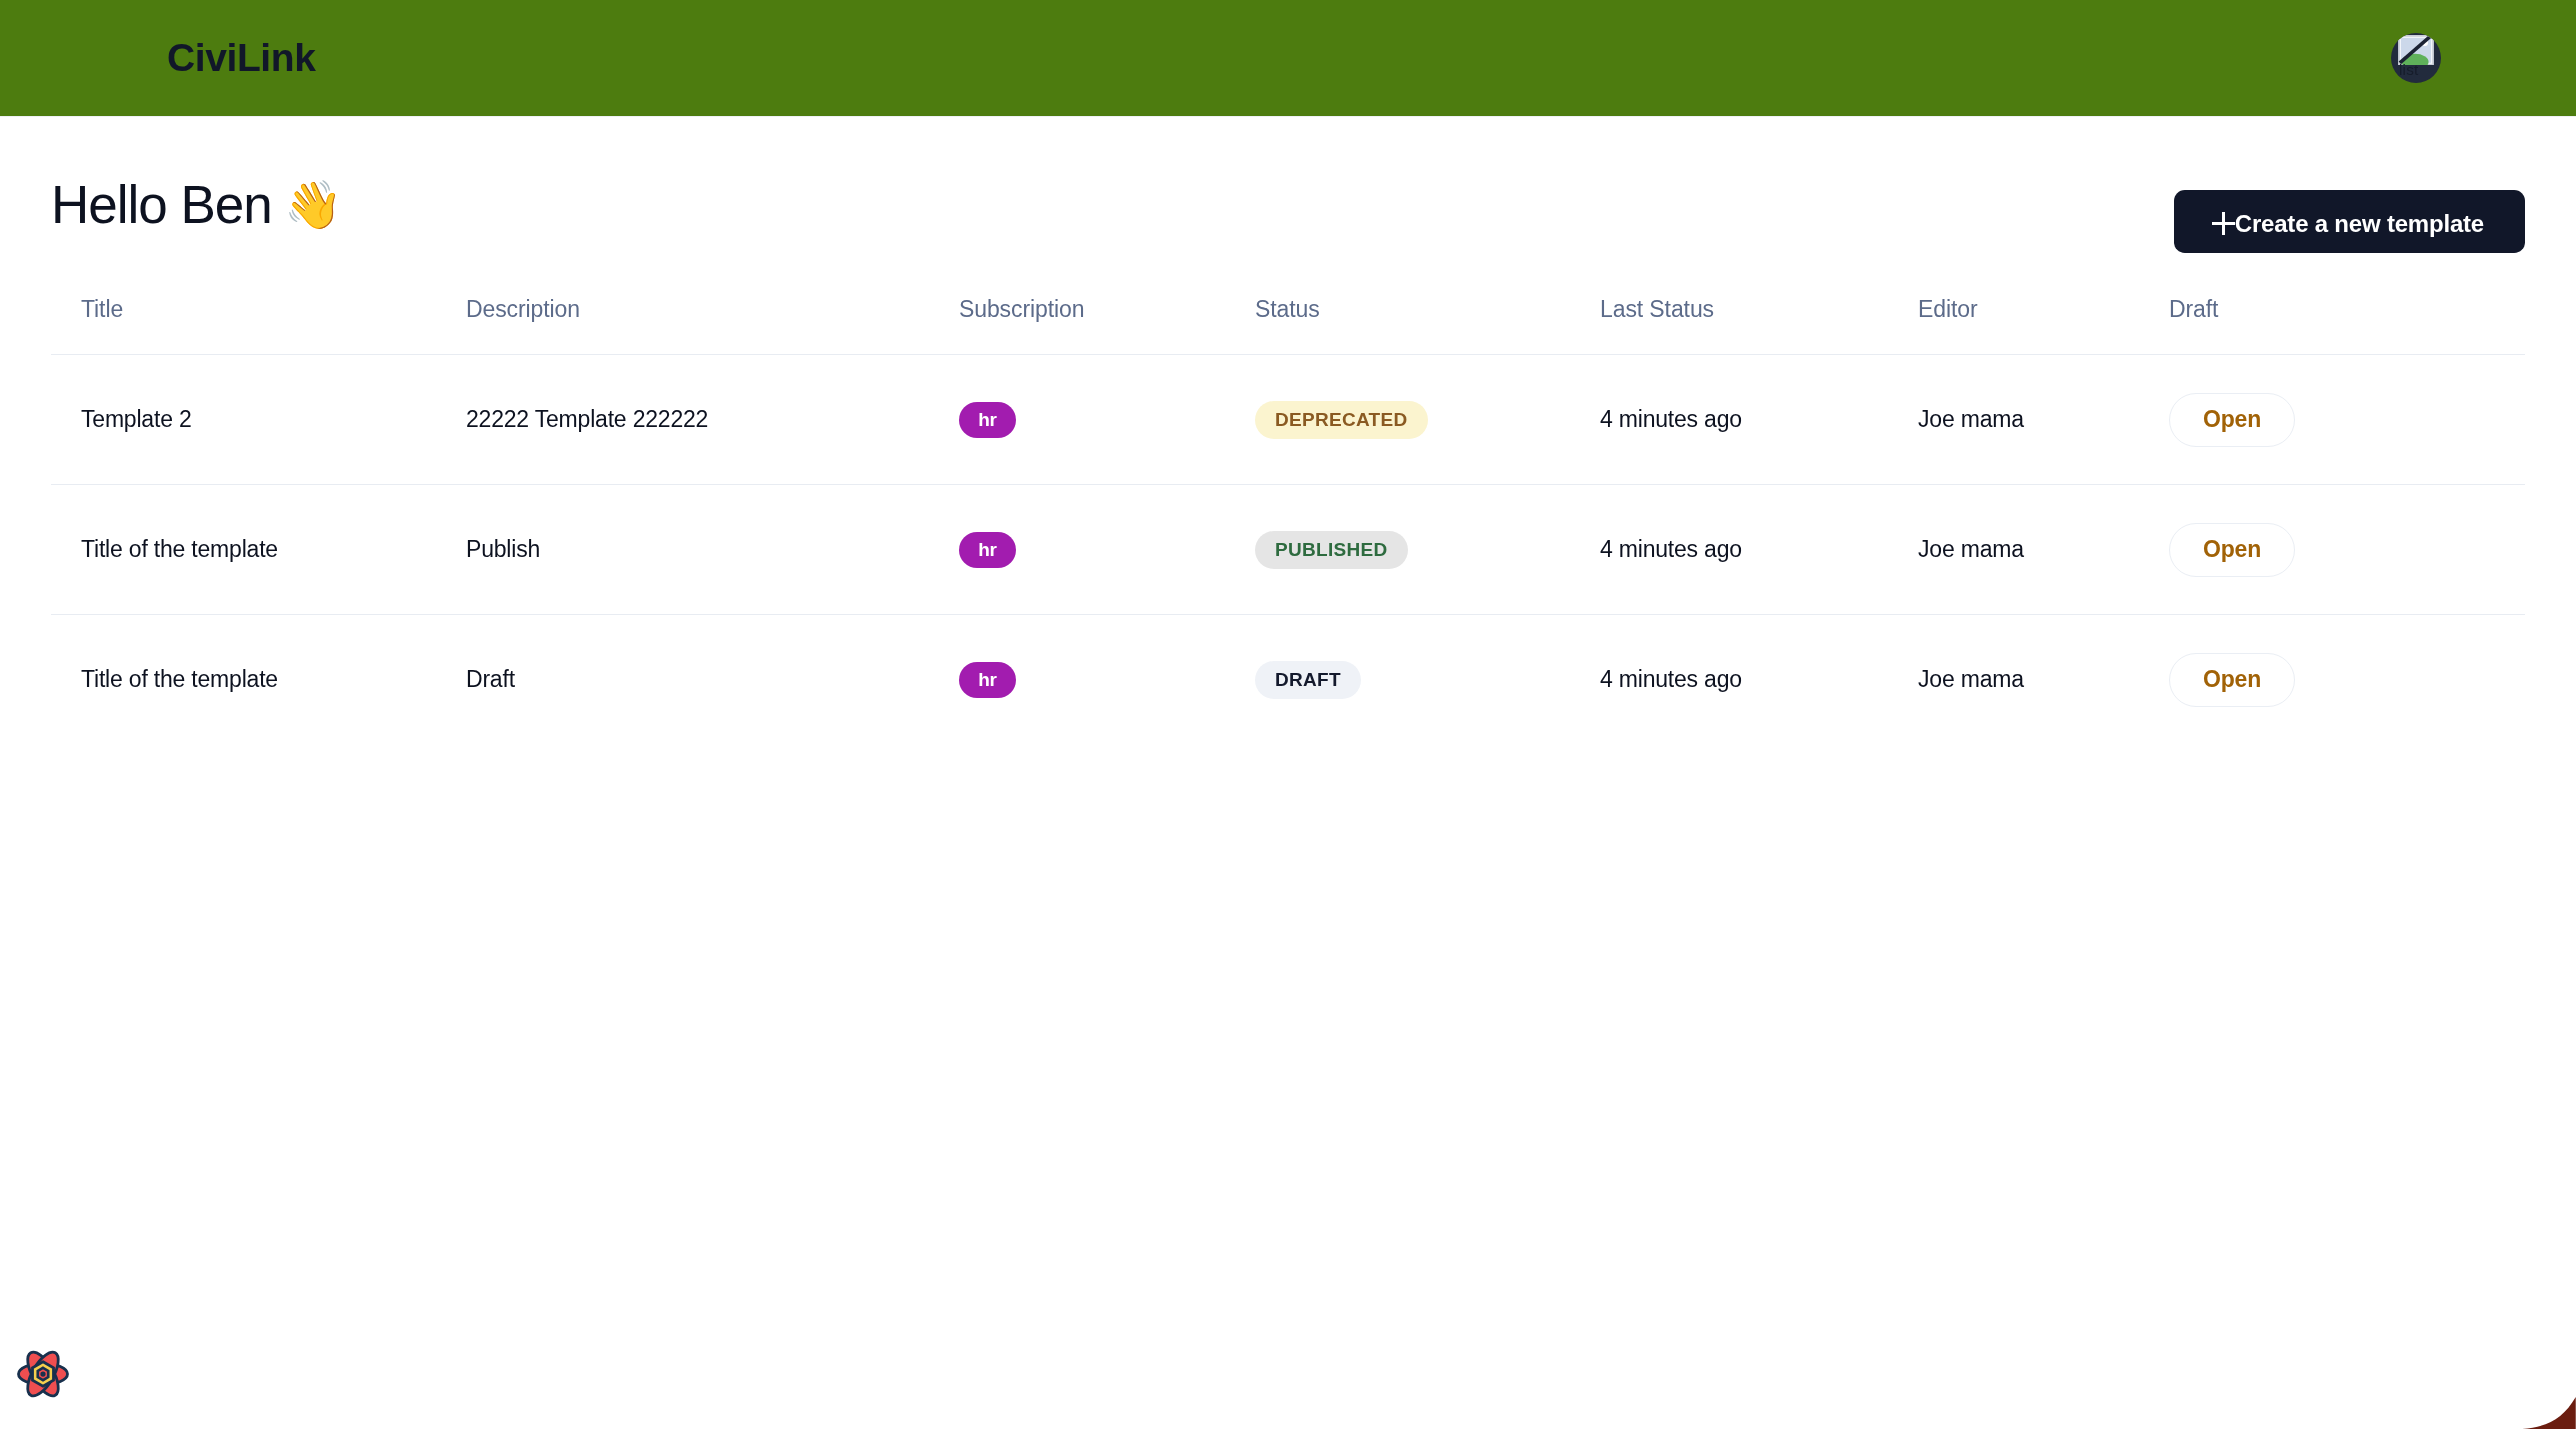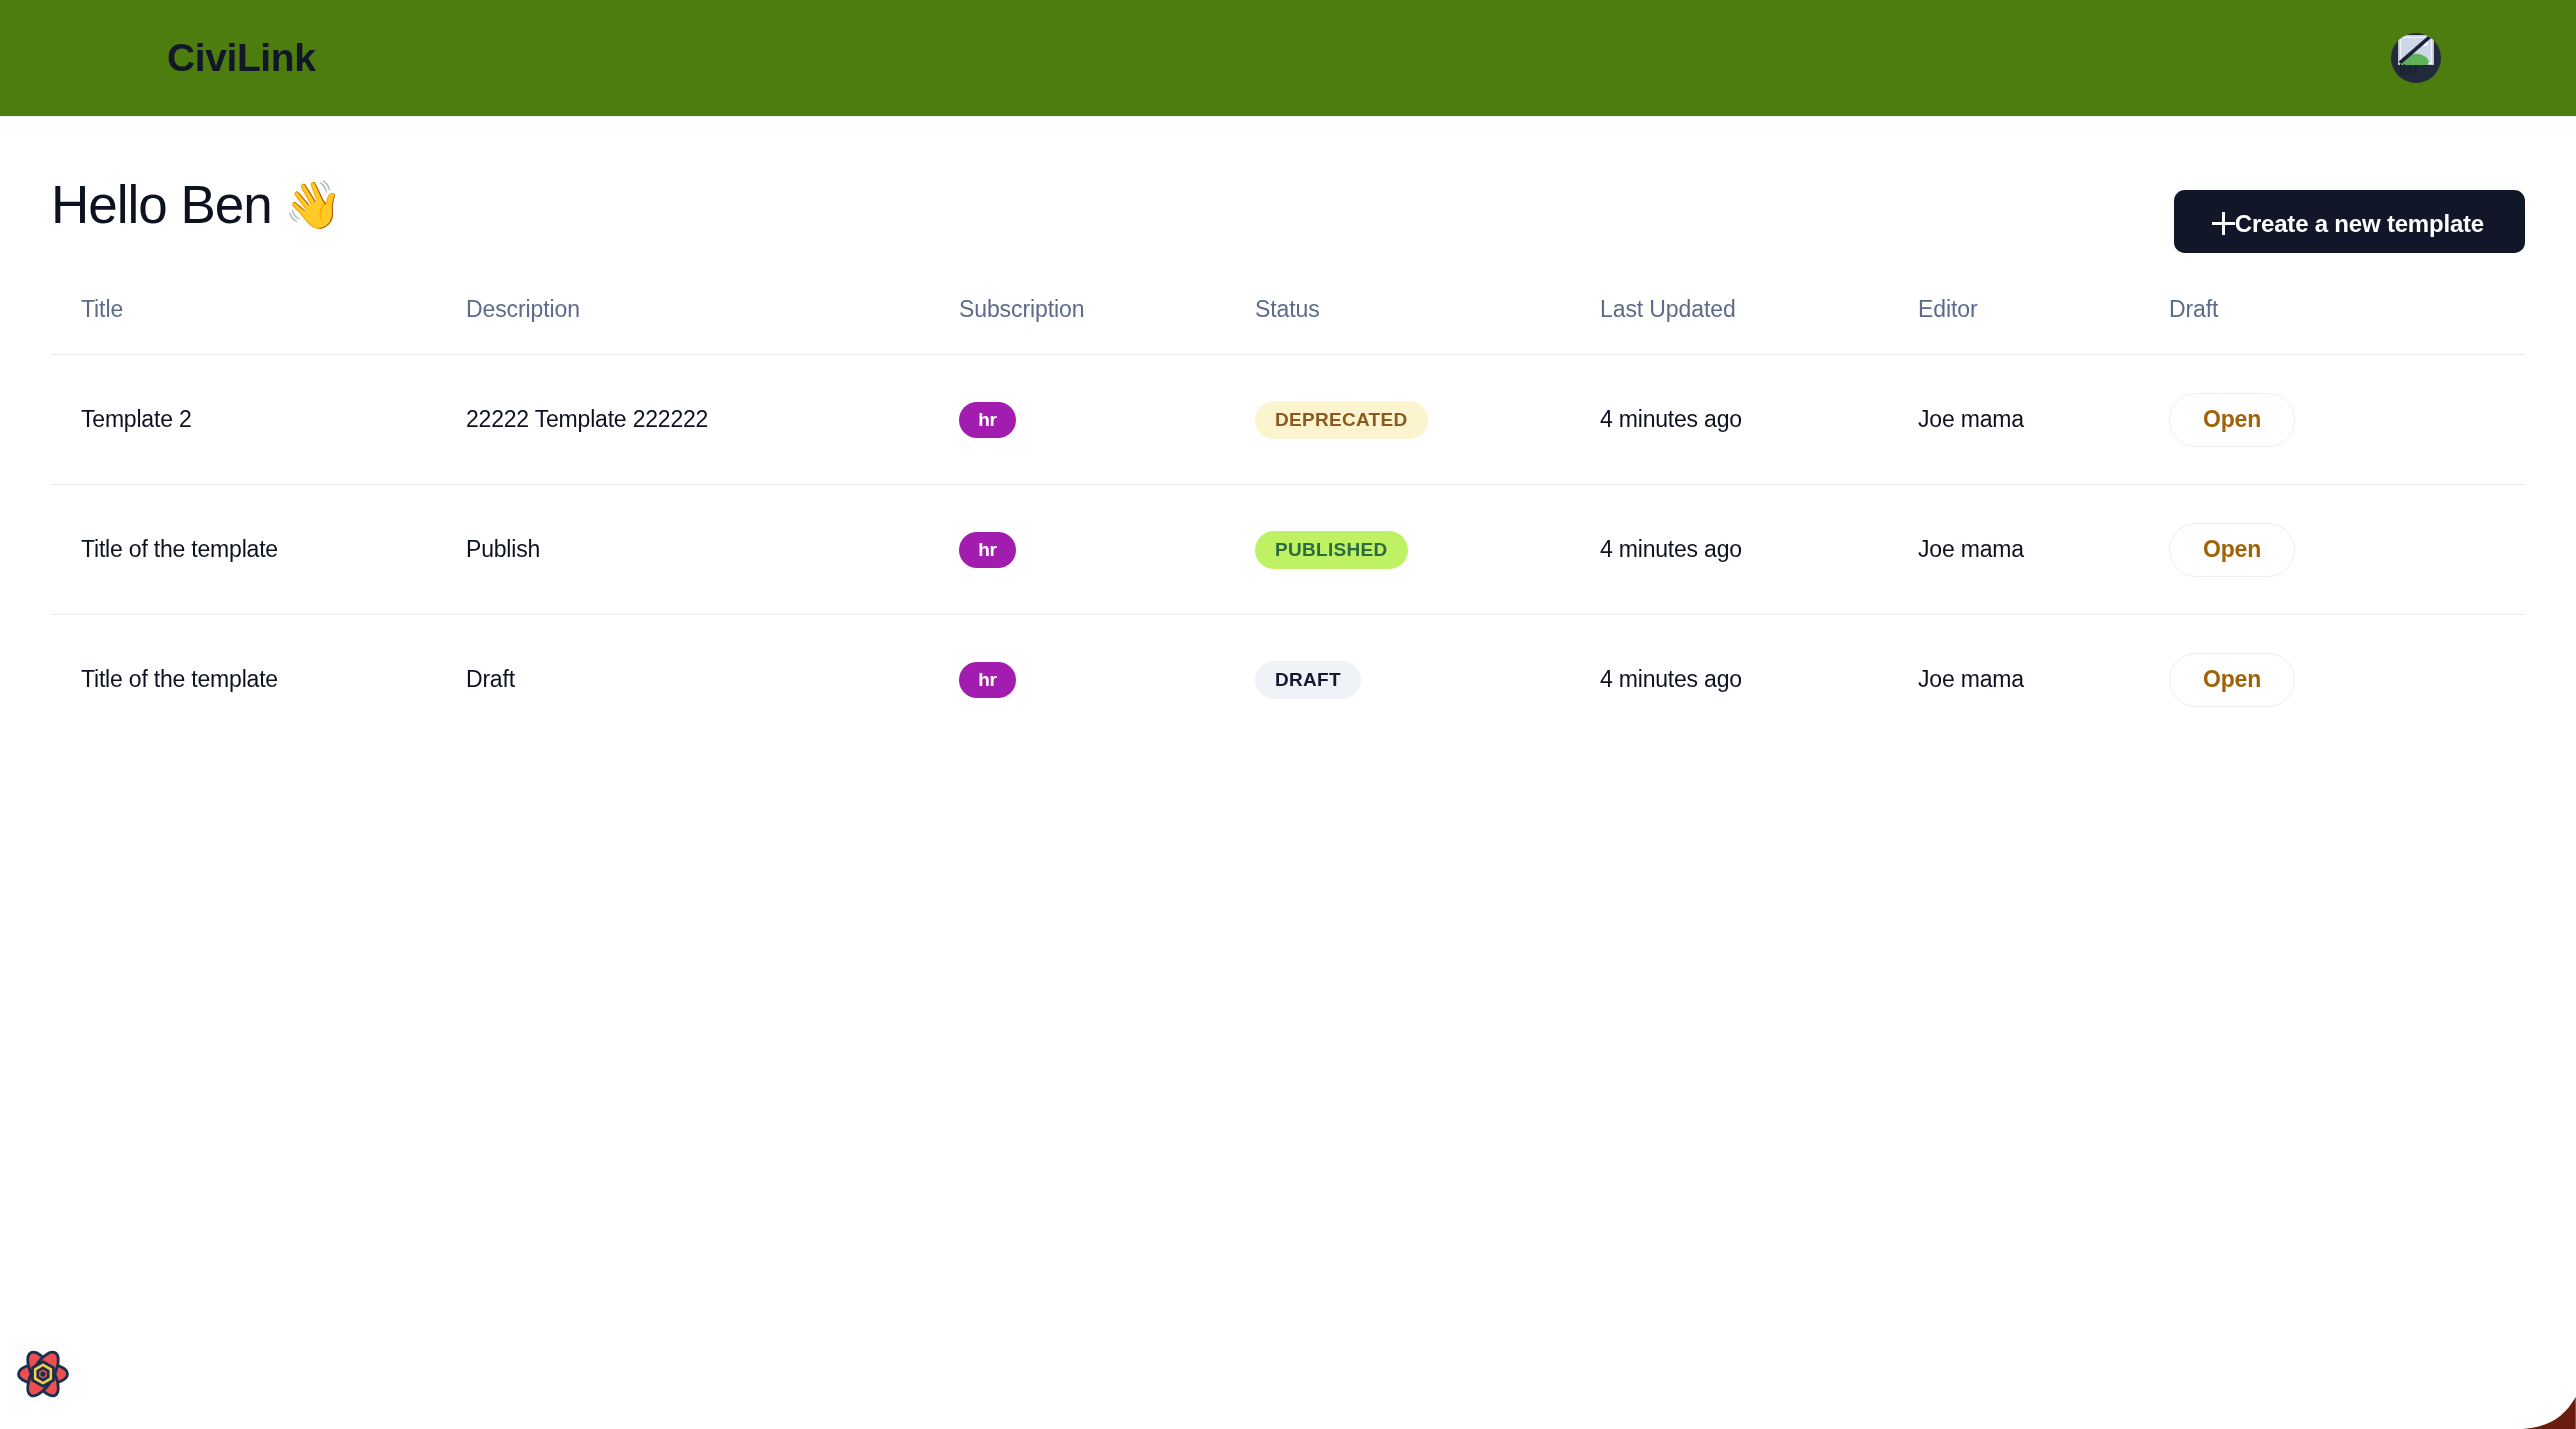--- a/index.html
+++ b/index.html
@@ -176,21 +176,21 @@
     align-items: center;
     justify-content: center;
     border-radius: 896px;
     height: 38px;
     padding: 0 20px;
     font-size: 19px;
     font-weight: 700;
     letter-spacing: 0.3px;
   }
   .status-deprecated { background: #fbf4cf; color: #8a5a22; }
-  .status-published  { background: #bef264; color: #2e6b3f; }
+  .status-published  { background: #e5e5e5; color: #2e6b3f; }
   .status-draft      { background: #eff2f7; color: #141a2d; }
 
   .open-btn {
     display: inline-flex;
     align-items: center;
     justify-content: center;
     background: #ffffff;
     border: 1.8px solid #eaeef4;
     border-radius: 896px;
     width: 126px;
@@ -256,21 +256,21 @@
   </div>
 
 
   <table class="table">
     <thead>
       <tr>
         <th class="col-title">Title</th>
         <th class="col-desc">Description</th>
         <th class="col-sub">Subscription</th>
         <th class="col-status">Status</th>
-        <th class="col-updated">Last Updated</th>
+        <th class="col-updated">Last Status</th>
         <th class="col-editor">Editor</th>
         <th class="col-link">Draft</th>
       </tr>
     </thead>
     <tbody>
 
       <tr>
         <td class="col-title">Template 2</td>
         <td class="col-desc">22222 Template 222222</td>
         <td class="col-sub">

